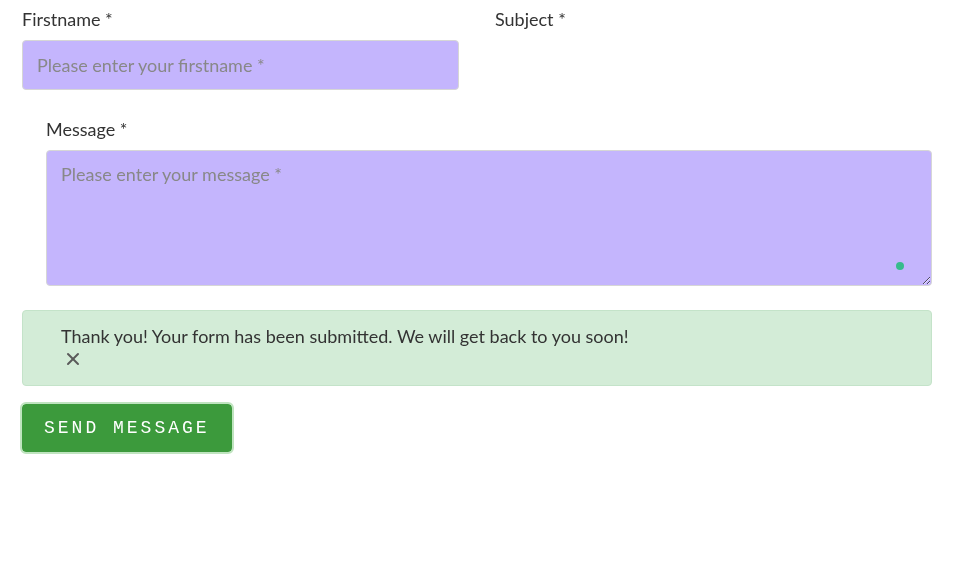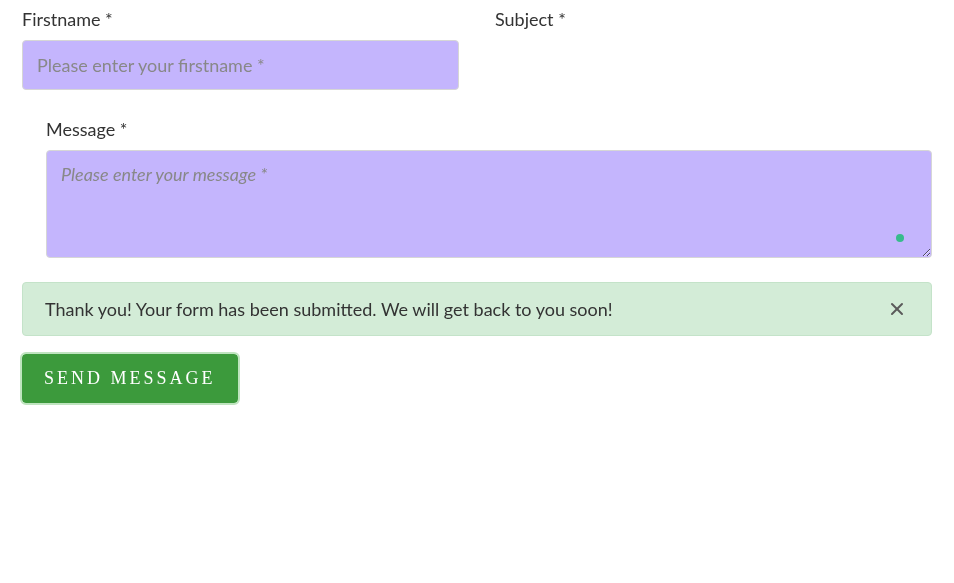--- a/index.html
+++ b/index.html
@@ -43,38 +43,38 @@
       font-size: 18px;
       color: #333333;
       background: #c4b5fd;
       font-family: inherit;
     }
     .text-input {
       height: 50px;
       padding: 10px 14px;
     }
     .textarea-input {
-      height: 108px;
+      height: 136px;
       padding: 12px 14px;
       resize: both;
-      font-style: italic;
     }
     .text-input::placeholder, .textarea-input::placeholder {
       color: #888888;
     }
     .alert-success {
       display: flex;
-      align-items: center;
+      align-items: flex-start;
       justify-content: space-between;
       background: #d3ecd7;
       border: 1px solid #c4e3c9;
       border-radius: 4px;
-      padding: 14px 22px;
+      padding: 14px 38px;
       margin-top: 20px;
       margin-bottom: 18px;
+      flex-direction: column;
     }
     .alert-text {
       font-size: 18px;
       color: #333333;
     }
     .alert-close {
       cursor: pointer;
       font-size: 20px;
       color: #5a5a5a;
       display: flex;
@@ -87,21 +87,21 @@
       background: #3c9a3c;
       color: #ffffff;
       border: none;
       outline: 2px solid #bfe4bf;
       outline-offset: 0;
       border-radius: 4px;
       padding: 14px 22px;
       font-size: 18px;
       letter-spacing: 3px;
       cursor: pointer;
-      font-family: Liberation Serif, serif;
+      font-family: Liberation Mono, monospace;
     }
     .textarea-wrapper {
       position: relative;
     }
     .green-dot {
       position: absolute;
       bottom: 20px;
       right: 28px;
       width: 8px;
       height: 8px;

